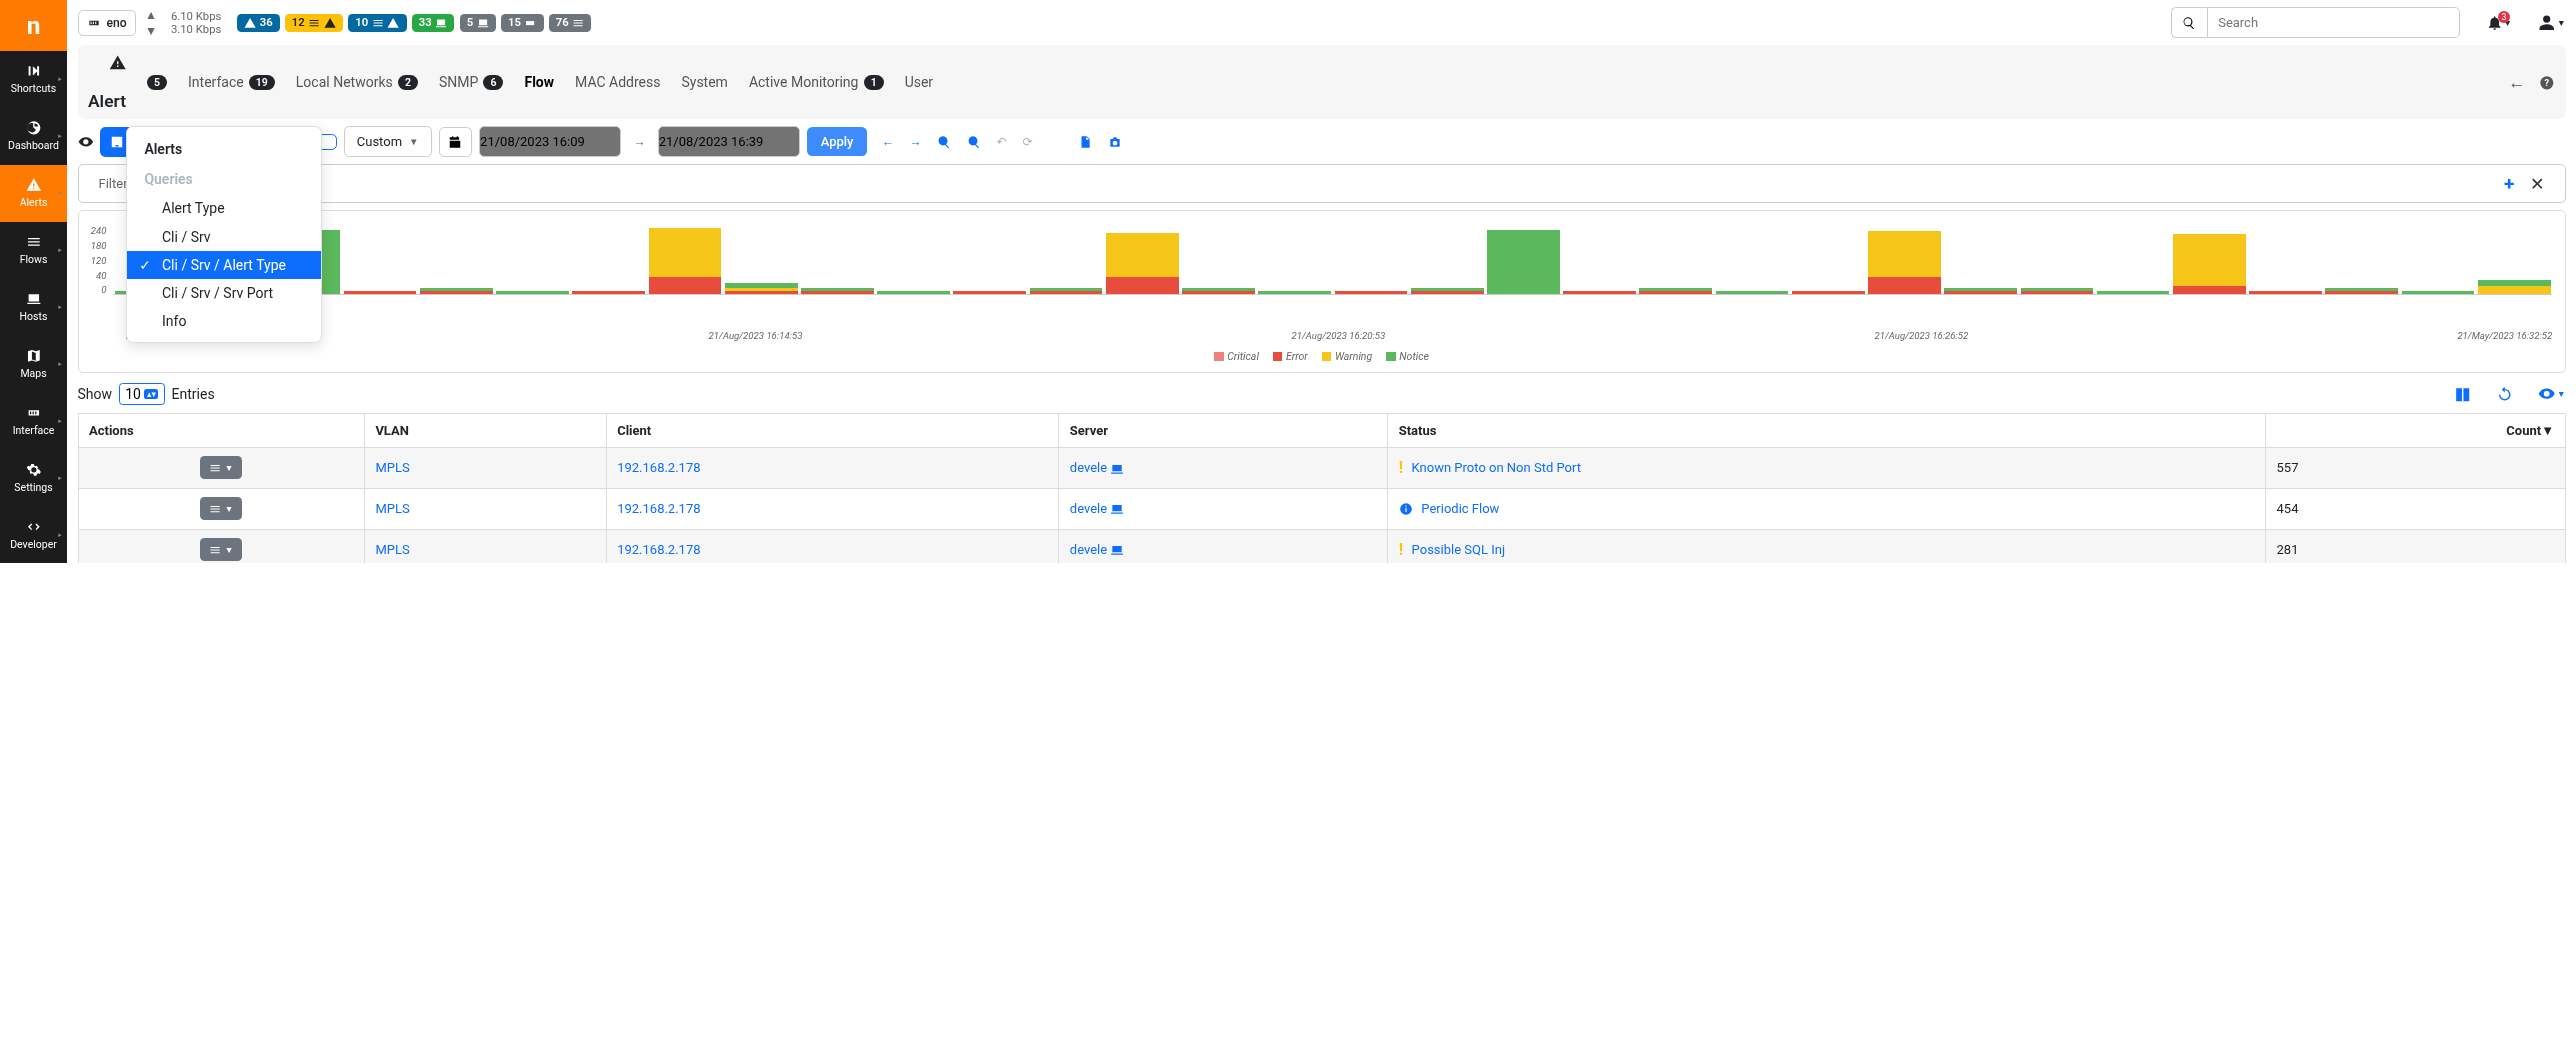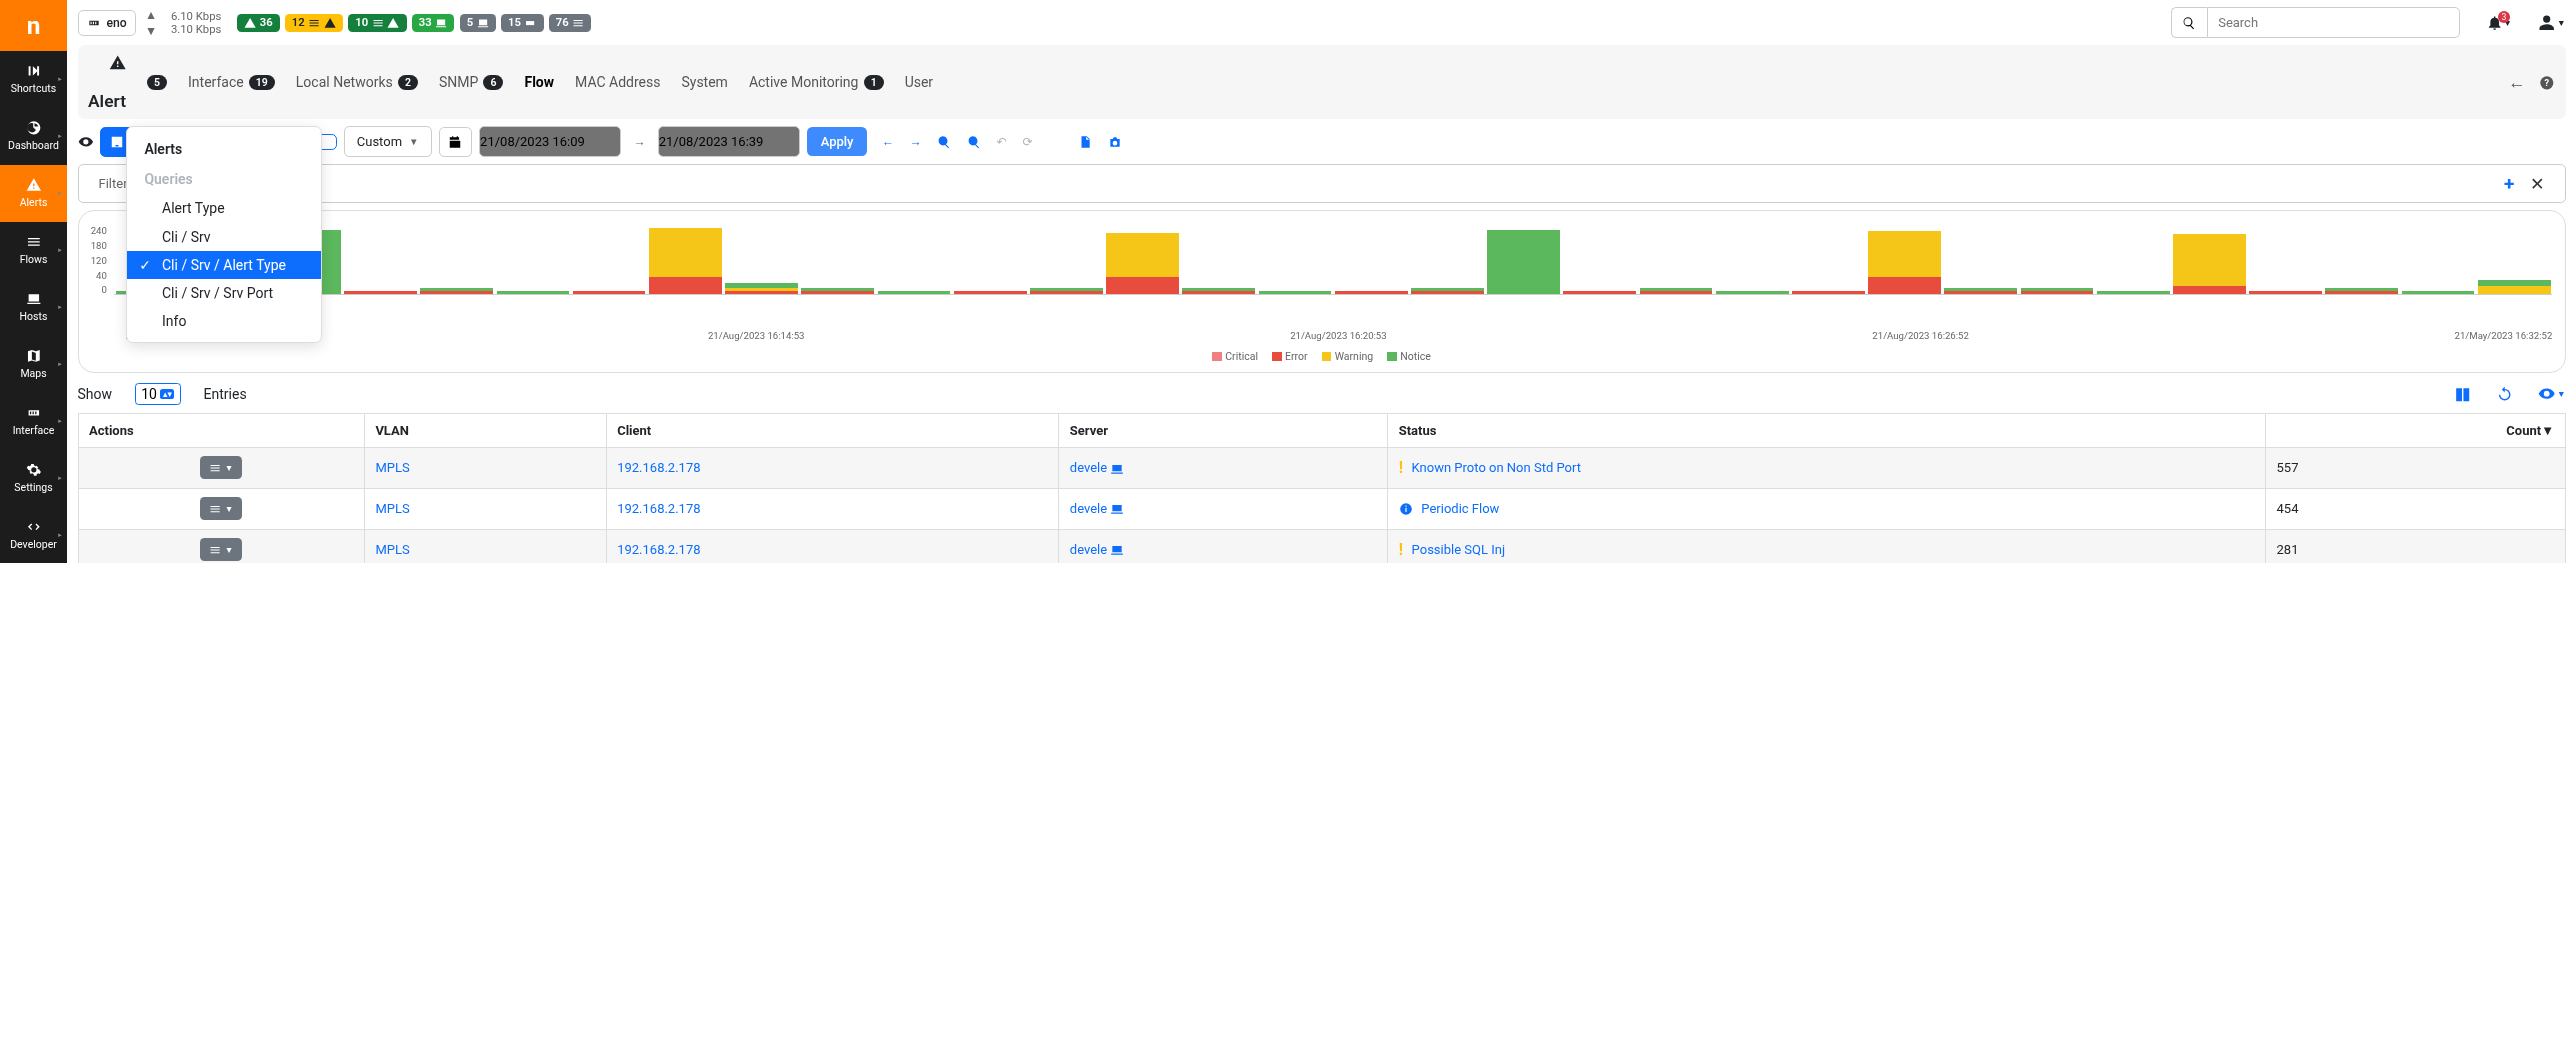--- a/index.html
+++ b/index.html
@@ -17,21 +17,21 @@
 
 
 .main { flex: 1; display: flex; flex-direction: column; overflow: hidden; }
 
 
 .topbar { display: flex; align-items: center; padding: 7px 10.5px; gap: 8.7px; border-bottom: 0px solid #eee; }
 .eno-badge { border: 0.9px solid #ccc; border-radius: 5.2px; padding: 5.2px 8.7px; display: flex; align-items: center; gap: 5.2px; font-weight: 500; }
 .kbps-block { display: flex; flex-direction: column; font-size: 11.3px; color: #666; margin-left: 5.2px; }
 .status-badges { display: flex; gap: 5.2px; margin-left: 7px; }
 .sb { border-radius: 4.4px; padding: 2.6px 7px; font-size: 11.3px; font-weight: 600; color: #fff; display: flex; align-items: center; gap: 3.5px; }
-.sb.red { background: #15803d; }
+.sb.red { background: #0369a1; }
 .sb.yellow { background: #ffc107; color: #212529; }
 .sb.green { background: #28a745; }
 .sb.gray { background: #6c757d; }
 .search-group { margin-left: auto; display: flex; align-items: center; }
 .search-btn { border: 0.9px solid #ccc; border-right: none; border-radius: 5.2px 0 0 5.2px; padding: 7px 10.5px; background: #fff; }
 .search-input { border: 0.9px solid #ccc; border-radius: 0 5.2px 5.2px 0; padding: 7px 10.5px; width: 253px; font-size: 13px; outline: none; }
 .bell-wrap { position: relative; margin-left: 17.4px; cursor: pointer; display:flex; align-items:center; }
 .bell-badge { position: absolute; top: -3.5px; right: 1.7px; background: #dc3545; color: #fff; border-radius: 50%; width: 12.2px; height: 12.2px; font-size: 8.7px; display: flex; align-items: center; justify-content: center; }
 .user-icon { margin-left: 17.4px; cursor: pointer; display:flex; align-items:center; gap:1.7px; }
 
@@ -62,35 +62,35 @@
 .dd-item { padding: 6.1px 17.4px 6.1px 35px; cursor: pointer; font-size: 14px; position: relative; }
 .dd-item.selected { background: #0d6efd; color: #fff; }
 .dd-item.selected::before { content: "✓"; position: absolute; left: 12.2px; }
 
 
 .filters-bar { margin: 0 10.5px 7px; border: 0.9px solid #ccc; border-radius: 5.2px; padding: 7px 20px; display: flex; align-items: center; color: #666; font-size:13px; }
 .filters-bar .plus { margin-left: auto; color: #0d6efd; font-size: 19px; font-weight: bold; cursor: pointer; margin-right: 15.7px; }
 .filters-bar .close { font-size: 17.4px; cursor: pointer; color:#333; }
 
 
-.chart-card { margin: 0 10.5px 10.5px; border: 0.9px solid #ddd; border-radius: 16px; padding: 14px 12.2px 8.7px; }
+.chart-card { margin: 0 10.5px 10.5px; border: 0.9px solid #ddd; border-radius: 5px; padding: 14px 12.2px 8.7px; font-style: italic; }
 .chart-area { position: relative; height: 100px; display: flex; }
 .y-axis { display: flex; flex-direction: column; justify-content: space-between; align-items: flex-end; padding-right: 7px; font-size: 9.6px; color: #666; height: 70px; }
 .bars-wrap { flex: 1; display: flex; align-items: flex-end; gap: 3.5px; height: 70px; border-bottom: 0.9px solid #ccc; padding: 0 1.7px; }
 .bar-col { flex: 1; display: flex; flex-direction: column-reverse; }
 .bar-seg.err { background: #e74c3c; }
 .bar-seg.warn { background: #f5c518; }
 .bar-seg.notice { background: #5cb85c; }
 .x-labels { display: flex; justify-content: space-between; font-size: 9.6px; color: #666; margin-top: 5.2px; padding-left: 35px; }
 .legend { display: flex; gap: 14px; justify-content: center; margin-top: 8.7px; font-size: 10.5px; color:#666; }
 .legend-item { display: flex; align-items: center; gap: 3.5px; }
 .legend-sw { width: 9.6px; height: 9.6px; }
 
 
-.entries-row { display: flex; align-items: center; padding: 0 10.5px 8.7px; gap: 23px; font-size:14px; }
+.entries-row { display: flex; align-items: center; padding: 0 10.5px 8.7px; gap: 7px; font-size:14px; }
 .entries-select { border: 0.9px solid #0d6efd; border-radius: 3.5px; padding: 1.7px 5.2px; background:#fff; color:#000; display:flex; align-items:center; gap:3.5px;}
 .entries-select .updown { background:#0d6efd; color:#fff; border-radius:2.6px; font-size:8.7px; padding:0.9px 2.6px; line-height:1;}
 .entries-icons { margin-left: auto; display: flex; gap: 24.4px; color: #0d6efd; align-items:center; }
 
 
 .tbl { margin: 0 10.5px; border: 0.9px solid #ddd; border-collapse: collapse; width: calc(100% - 21px); }
 .tbl th, .tbl td { border: 0.9px solid #ddd; padding: 8.7px 10.5px; text-align: left; font-size: 13px; }
 .tbl th { font-weight: 700; }
 .tbl tr.shaded { background: #f6f6f6; }
 .tbl td a { color: #0d6efd; text-decoration: none; }

